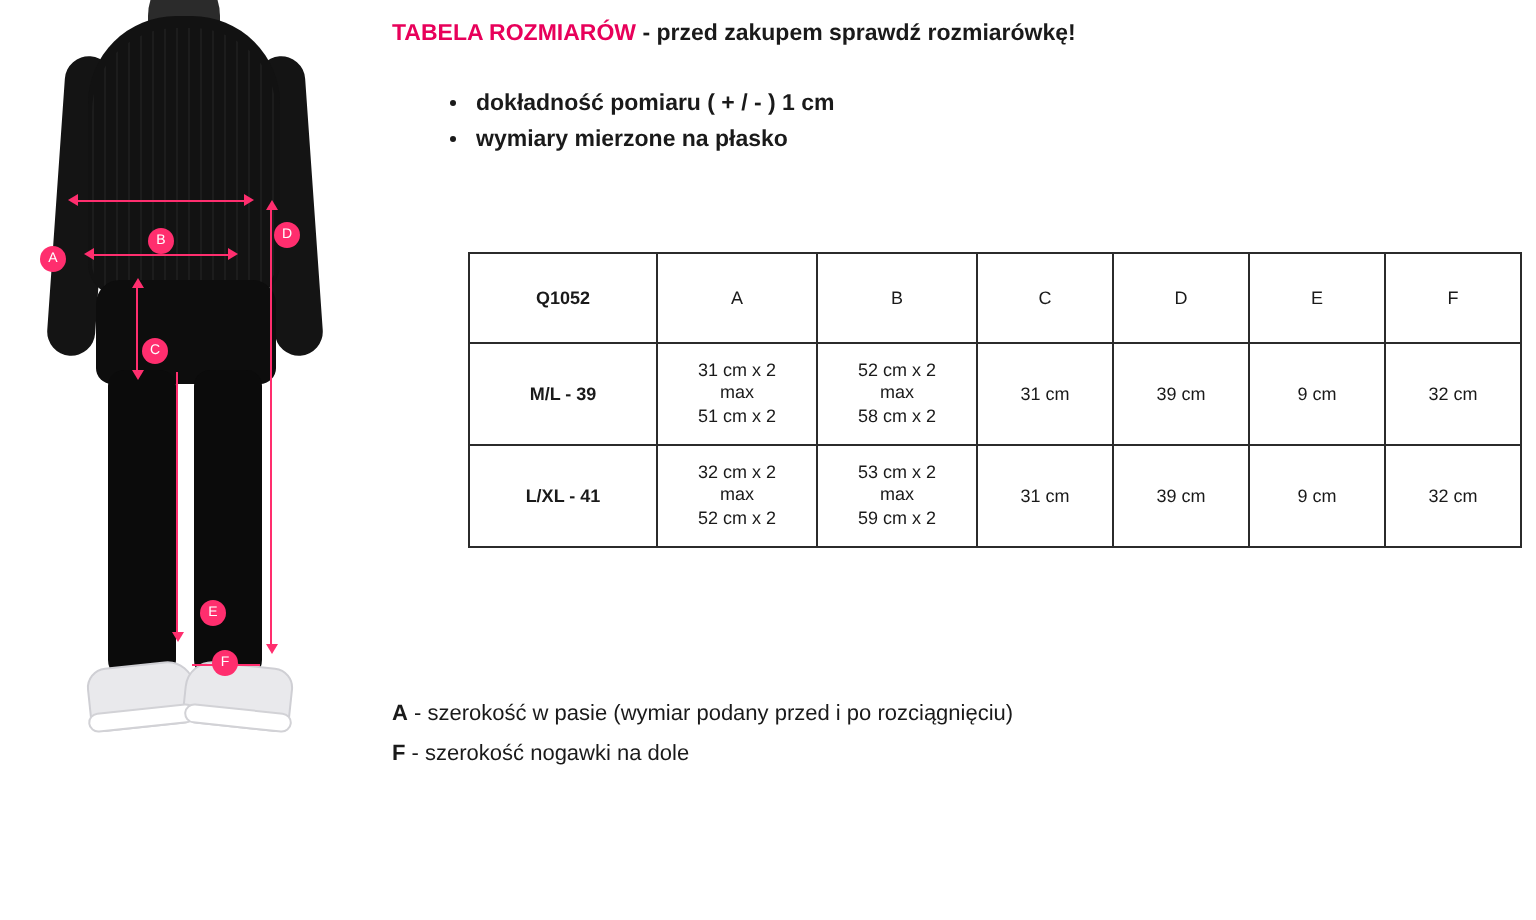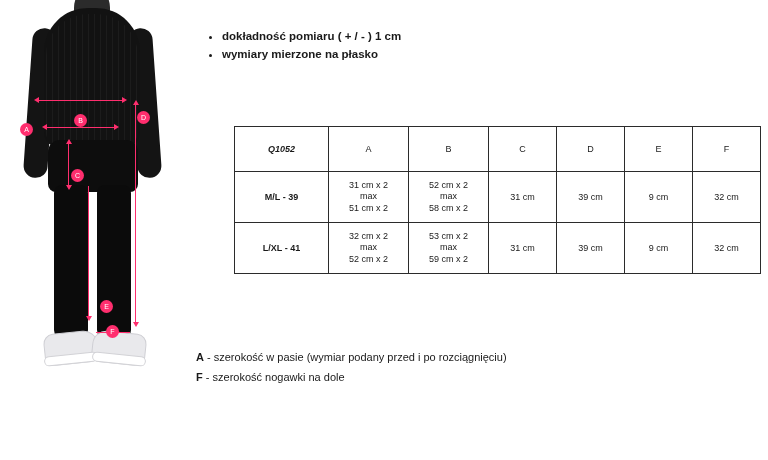--- a/index.html
+++ b/index.html
@@ -186,21 +186,21 @@
     top: 30px;
     font-size: 11.5px;
     font-weight: bold;
     color: #1a1a1a;
   }
   .bullets li {
     margin: 0 0 6px 0;
     padding: 0;
   }
   .bullets ul {
-    margin: 0;
+    margin: 16px;
     padding-left: 14px;
     list-style: disc;
   }
 
   
   .size-table {
     position: absolute;
     left: 48px;
     top: 126px;
     border-collapse: collapse;
@@ -218,21 +218,20 @@
   .col-ab    { width: 80px; }
   .col-rest  { width: 68px; }
 
   .hdr-row td { height: 40px; }
   .hdr-code {
     font-size: 9.5px;
     font-weight: bold;
     text-align: left;
     padding-left: 8px;
     color: #1a1a1a;
-    font-style: italic;
   }
   .hdr-letter {
     font-size: 19px;
     color: #e8005a;
     font-weight: normal;
   }
   .size-name {
     font-size: 14px;
     color: #e8005a;
     font-weight: bold;
@@ -295,20 +294,23 @@
     <div class="meas-line meas-v" style="left:88px; top:186px; height:130px;"></div>
     <div class="arrow arr-down" style="left:86px; top:316px;"></div>
     <div class="meas-label" style="left:100px; top:300px;">E</div>
 
     <div class="meas-line meas-h" style="left:96px; top:332px; width:34px;"></div>
     <div class="meas-label" style="left:106px; top:325px;">F</div>
   </div>
 
   <div class="content">
 
+    <div class="heading">
+      <span class="hl">TABELA ROZMIARÓW</span><span class="rest"> - przed zakupem sprawdź rozmiarówkę!</span>
+    </div>
 
     <div class="bullets">
       <ul>
         <li>dokładność pomiaru ( + / - ) 1 cm</li>
         <li>wymiary mierzone na płasko</li>
       </ul>
     </div>
 
     <table class="size-table">
       <colgroup>

